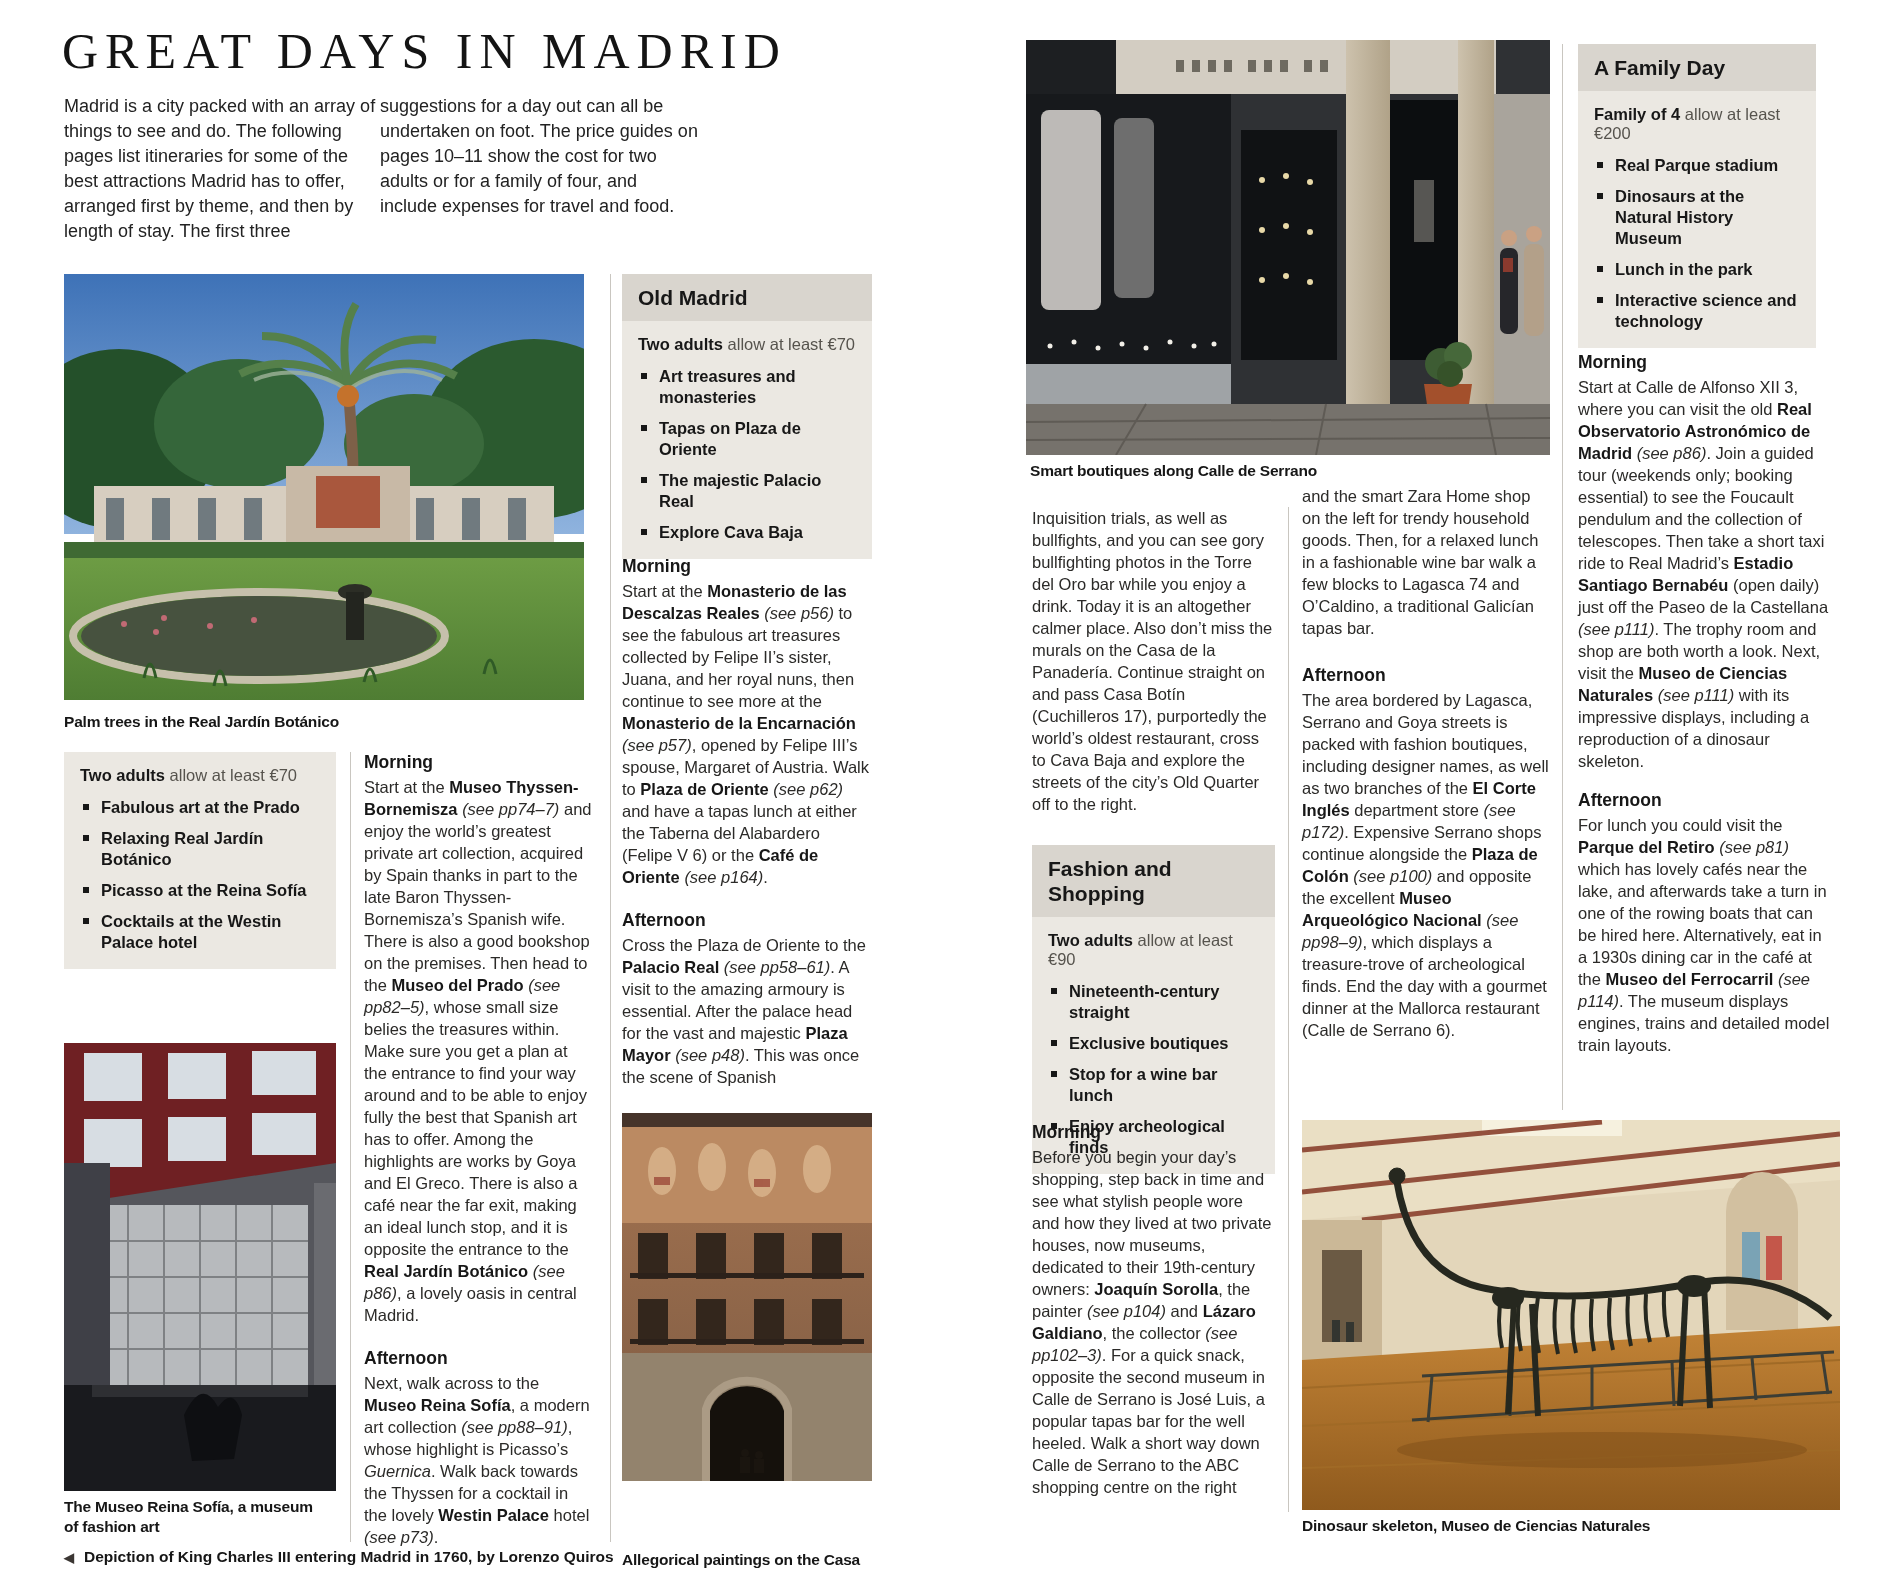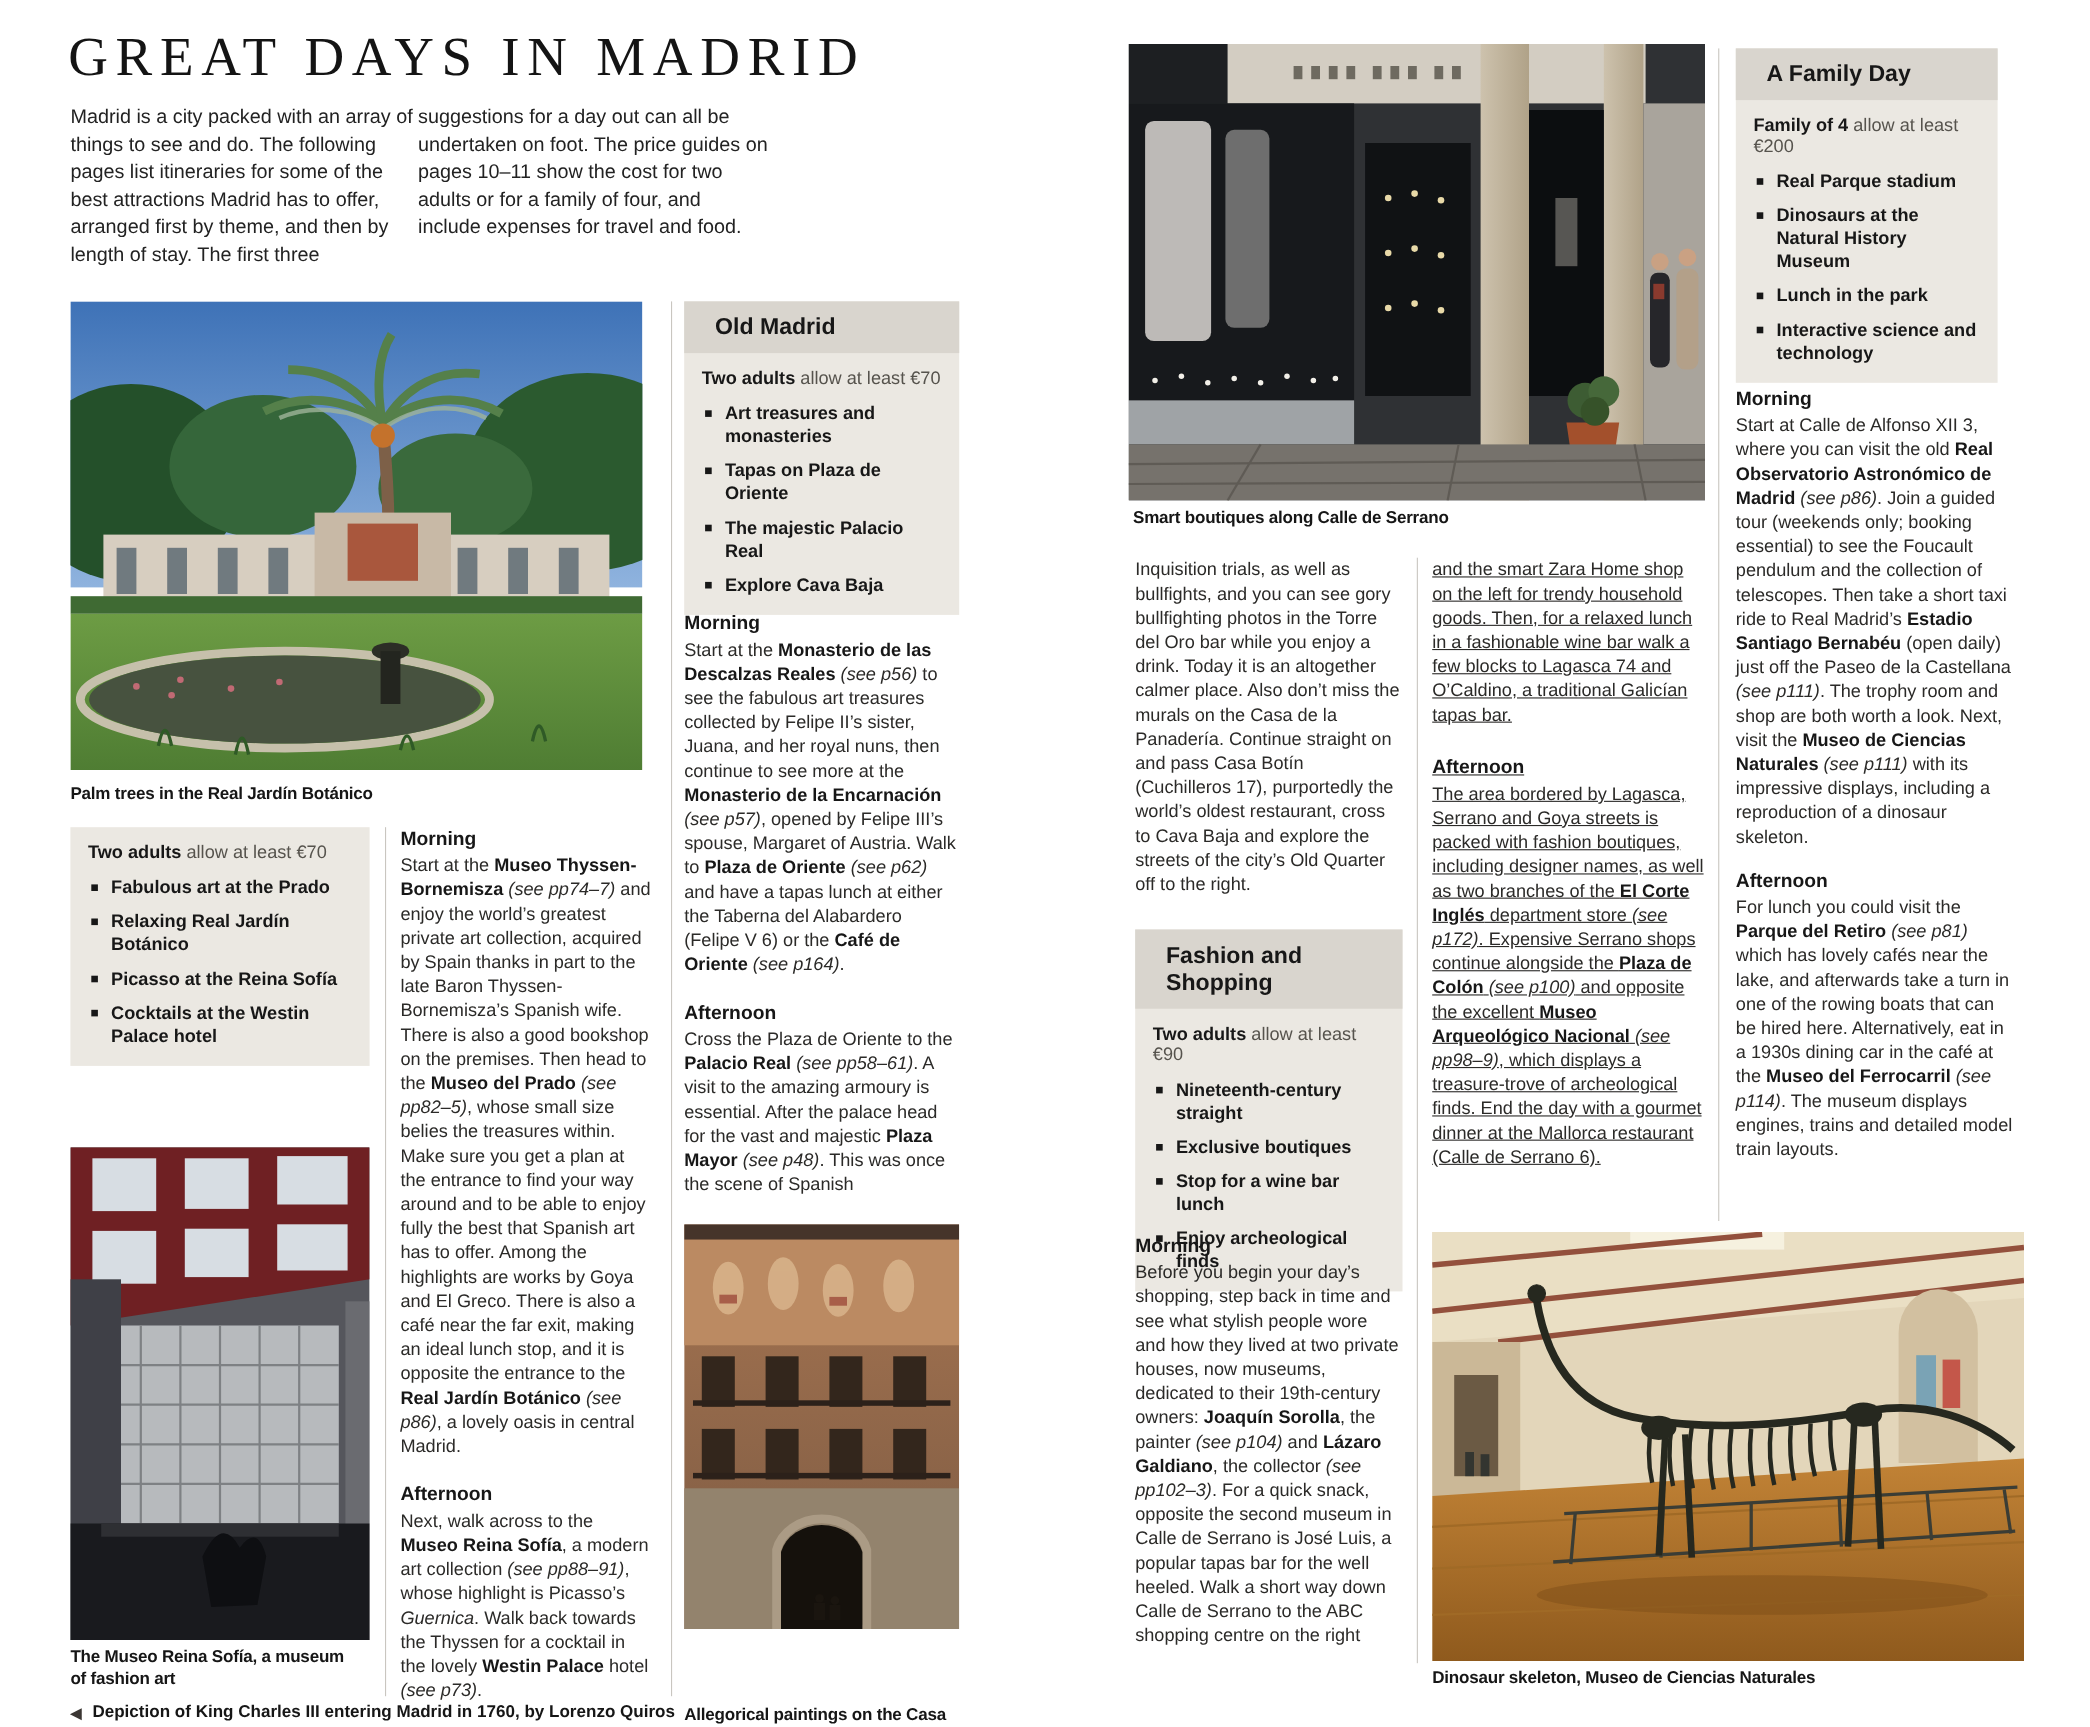--- a/index.html
+++ b/index.html
@@ -10,21 +10,21 @@
          letter-spacing:7px;color:#141414;}
   .intro{font-size:18px;line-height:25px;color:#222;}
   .body-text{font-size:16.5px;line-height:22px;}
   .sec-head{font-weight:700;font-size:17.5px;line-height:21px;margin:0 0 3px 0;color:#171717;}
   .sec-block{margin:0 0 0 0;}
   .sec-gap{margin-top:22px;}
   .run-b{font-weight:700;color:#171717;}
   .run-i{font-style:italic;}
   .box{background:var(--box-body-bg,#ebe8e2);}
   .box-header{background:var(--box-header-bg,#d9d5ce);font-weight:700;font-size:21px;
-              line-height:25px;padding:11px 28px;color:#171717;}
+              line-height:25px;padding:11px 16px;color:#171717;}
   .box-body{padding:12px 14px 6px 16px;}
   .budget{font-size:16.5px;margin:2px 0 12px 0;color:#56534d;}
   .budget b{color:#171717;}
   .bullets{list-style:none;margin:0;padding:0;}
   .bullets li{position:relative;padding-left:21px;font-weight:700;font-size:16.5px;
               line-height:21px;margin-bottom:10px;color:#171717;}
   .bullets li::before{content:"";position:absolute;left:3px;top:7px;width:6px;height:6px;
               background:#171717;}
   .caption{font-weight:700;font-size:15.5px;line-height:20px;letter-spacing:-0.2px;color:#161616;}
   .vrule{position:absolute;width:1px;background:#c9c6c0;}
@@ -326,21 +326,21 @@
         <li>Enjoy archeological finds</li>
       </ul>
     </div>
   </div>
 
   <div class="abs body-text" style="left:1032px;top:1122px;width:243px;">
     <p class="sec-head">Morning</p>
     <div><span>Before you begin your day’s shopping, step back in time and see what stylish people wore and how they lived at two private houses, now museums, dedicated to their 19th-century owners: </span><span class="run-b">Joaquín Sorolla</span><span>, the painter </span><span class="run-i">(see p104)</span><span> and </span><span class="run-b">Lázaro Galdiano</span><span>, the collector </span><span class="run-i">(see pp102–3)</span><span>. For a quick snack, opposite the second museum in Calle de Serrano is José Luis, a popular tapas bar for the well heeled. Walk a short way down Calle de Serrano to the ABC shopping centre on the right</span></div>
   </div>
 
-  <div class="abs body-text" style="left:1302px;top:507px;width:248px;text-decoration:underline;">
+  <div class="abs body-text" style="left:1302px;top:485px;width:248px;">
     <div>and the smart Zara Home shop on the left for trendy household goods. Then, for a relaxed lunch in a fashionable wine bar walk a few blocks to Lagasca 74 and O’Caldino, a traditional Galicían tapas bar.</div>
     <div class="sec-block" style="margin-top:26px;">
       <p class="sec-head">Afternoon</p>
       <div><span>The area bordered by Lagasca, Serrano and Goya streets is packed with fashion boutiques, including designer names, as well as two branches of the </span><span class="run-b">El Corte Inglés</span><span> department store </span><span class="run-i">(see p172)</span><span>. Expensive Serrano shops continue alongside the </span><span class="run-b">Plaza de Colón</span><span> </span><span class="run-i">(see p100)</span><span> and opposite the excellent </span><span class="run-b">Museo Arqueológico Nacional</span><span> </span><span class="run-i">(see pp98–9)</span><span>, which displays a treasure-trove of archeological finds. End the day with a gourmet dinner at the Mallorca restaurant (Calle de Serrano 6).</span></div>
     </div>
   </div>
 
   <div class="abs photo" style="left:1302px;top:1120px;width:538px;height:390px;">
     <svg width="538" height="390" viewBox="0 0 538 390" preserveAspectRatio="none">
       <rect width="538" height="390" fill="#e3d6ba"></rect>

